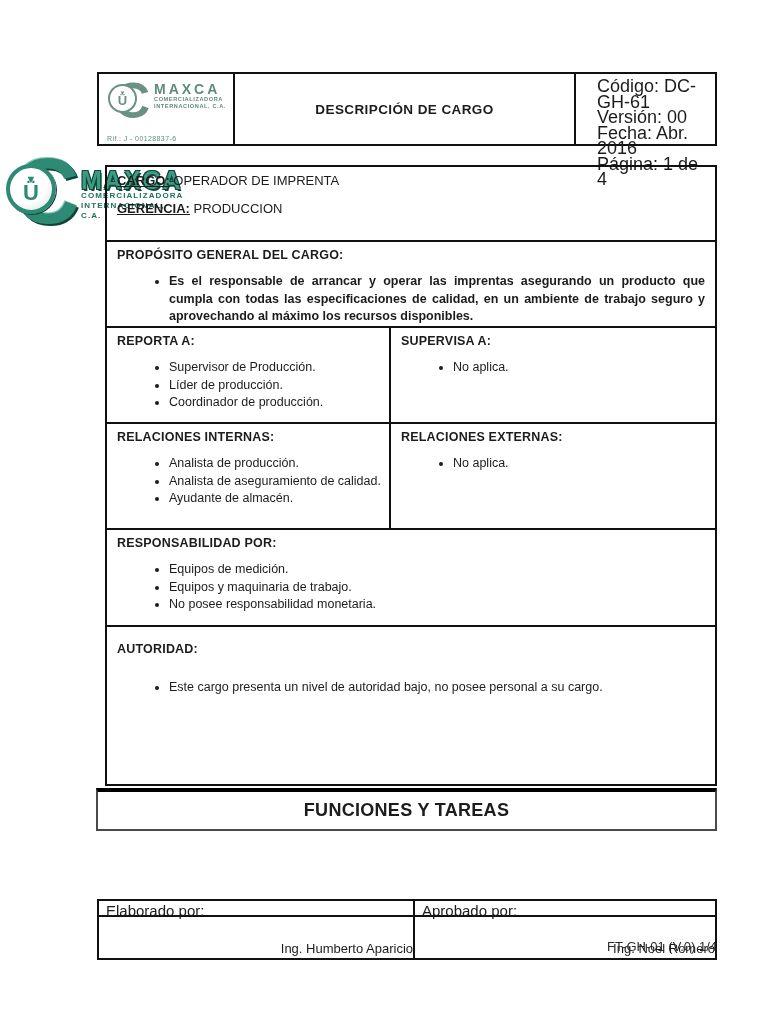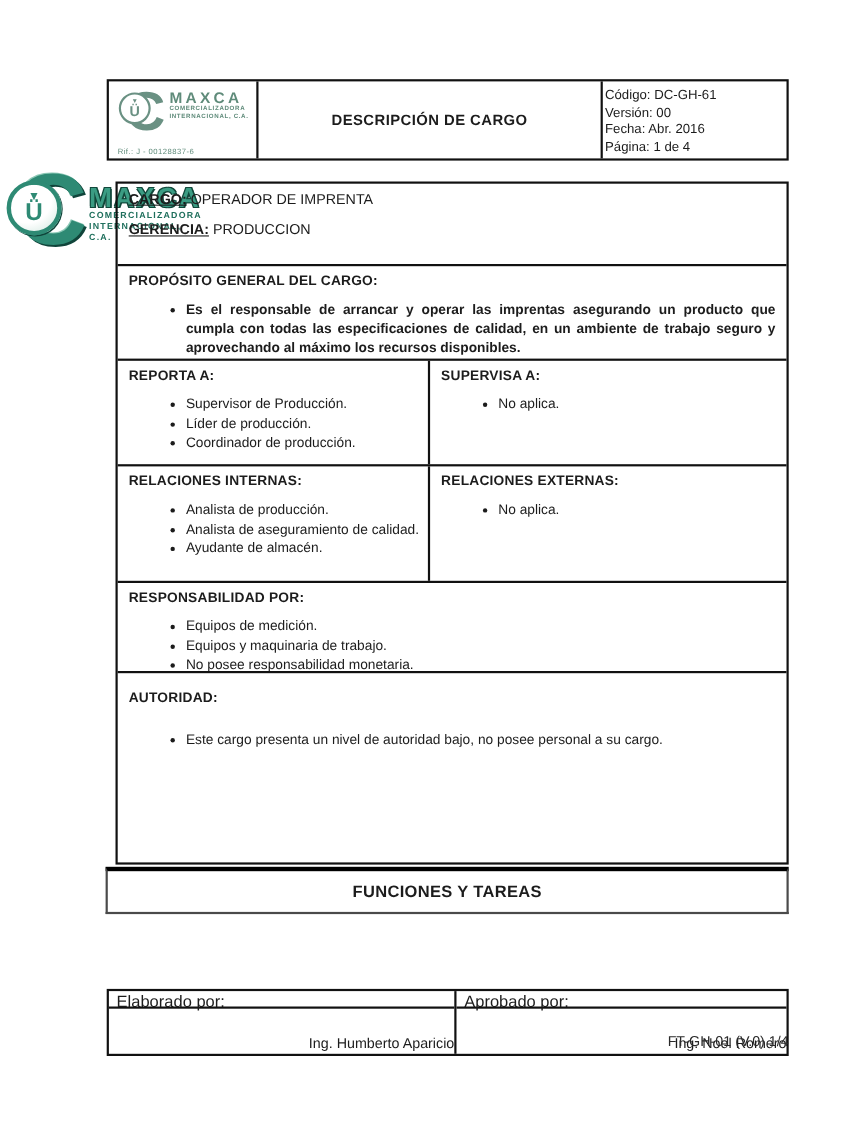--- a/index.html
+++ b/index.html
@@ -22,22 +22,22 @@
     padding: 5px 4px 2px 8px;
   }
   .header-title-cell {
     flex: 1; border-right: 2px solid #111;
     display: flex; align-items: center; justify-content: center;
   }
   .header-title {
     font-weight: bold; font-size: 13.5px; letter-spacing: 0.4px;
   }
   .header-code-cell {
-    width: 167px; padding: 5px 4px 4px 2px;
-    font-size: 12px; line-height: 15.5px;
+    width: 139px; padding: 5px 4px 4px 21px;
+    font-size: 18px; line-height: 15.5px;
   }
 
   
   .logo-sm { display: flex; align-items: flex-start; }
   .logo-mark-sm { position: relative; width: 44px; height: 42px; flex: none; }
   .logo-c-sm {
     position: absolute; left: 7px; top: -7px;
     font-size: 50px; font-weight: bold; color: #6a9183;
     font-family: "Liberation Sans", sans-serif;
   }
@@ -110,32 +110,32 @@
   }
 
   .row-cols { display: flex; }
   .row-reporta { height: 96px; }
   .row-relaciones { height: 106px; }
   .cell-left { width: 282px; padding: 6px 6px 0 10px; }
   .cell-right { flex: 1; border-left: 2px solid #111; padding: 6px 6px 0 10px; }
   .row-cols ul, .row-plain ul { margin: 11px 0 0 0; padding-left: 52px; }
   .row-cols li, .row-plain li { line-height: 17.5px; font-size: 12.5px; }
 
-  .row-responsabilidad { height: 82px; padding: 6px 10px 0 10px; }
+  .row-responsabilidad { height: 97px; padding: 6px 10px 0 10px; }
   .row-autoridad { flex: 1; padding: 15px 28px 0 10px; }
   .row-autoridad ul { margin-top: 23px; }
 
   
   .funciones-box {
     position: absolute; left: 96px; top: 788px; width: 621px; height: 43px;
     border: 2px solid #4a4a4a; border-top: 4px solid #000;
     display: flex; align-items: center; justify-content: center;
     background: #fff; z-index: 2;
   }
-  .funciones-title { font-weight: bold; font-size: 15px; letter-spacing: 0.3px; }
+  .funciones-title { font-weight: bold; font-size: 18px; letter-spacing: 0.3px; }
 
   
   .footer-table {
     position: absolute; left: 97px; top: 899px; width: 620px; height: 61px;
     border: 2px solid #111; display: flex;
   }
   .footer-cell { position: relative; }
   .footer-cell-left { width: 314px; }
   .footer-cell-right { flex: 1; border-left: 2px solid #111; }
   .footer-label {

